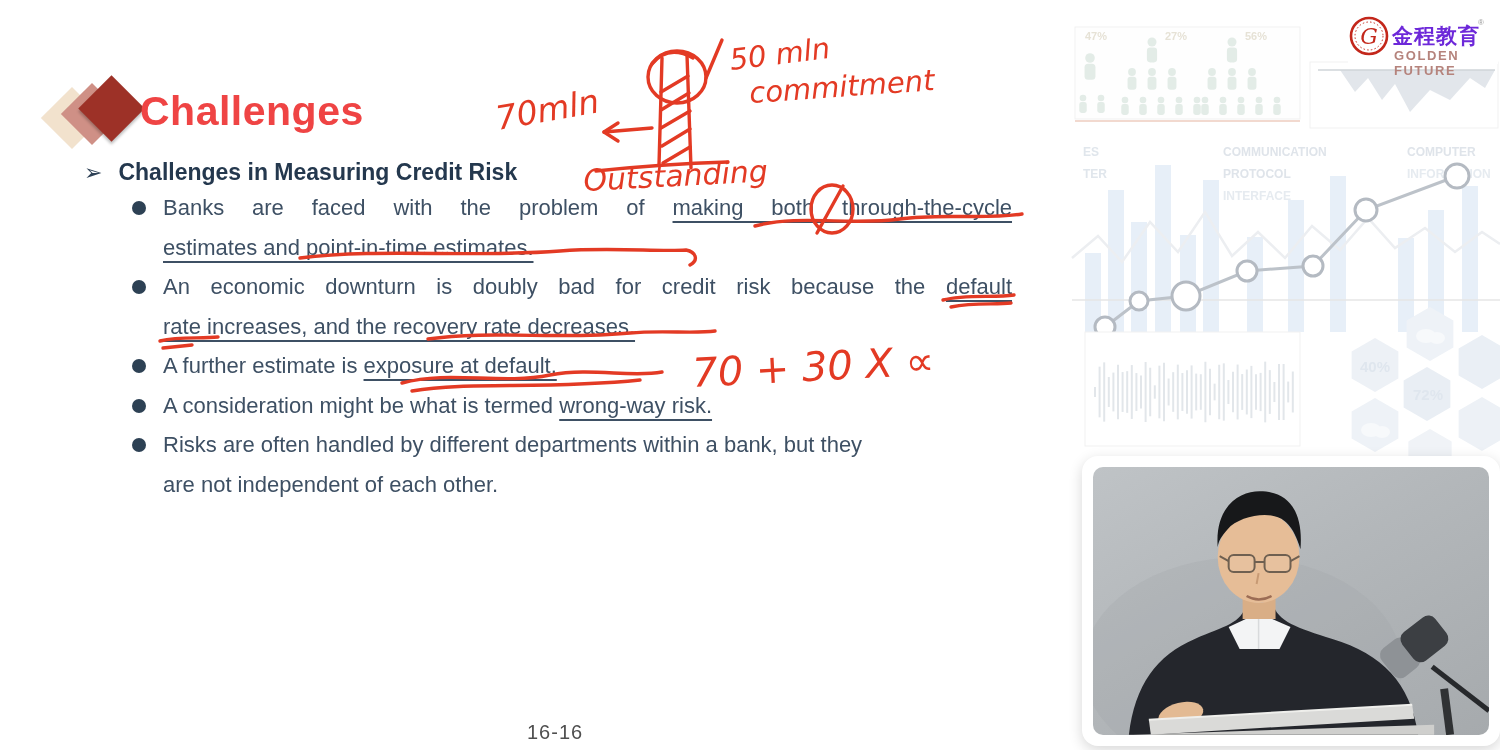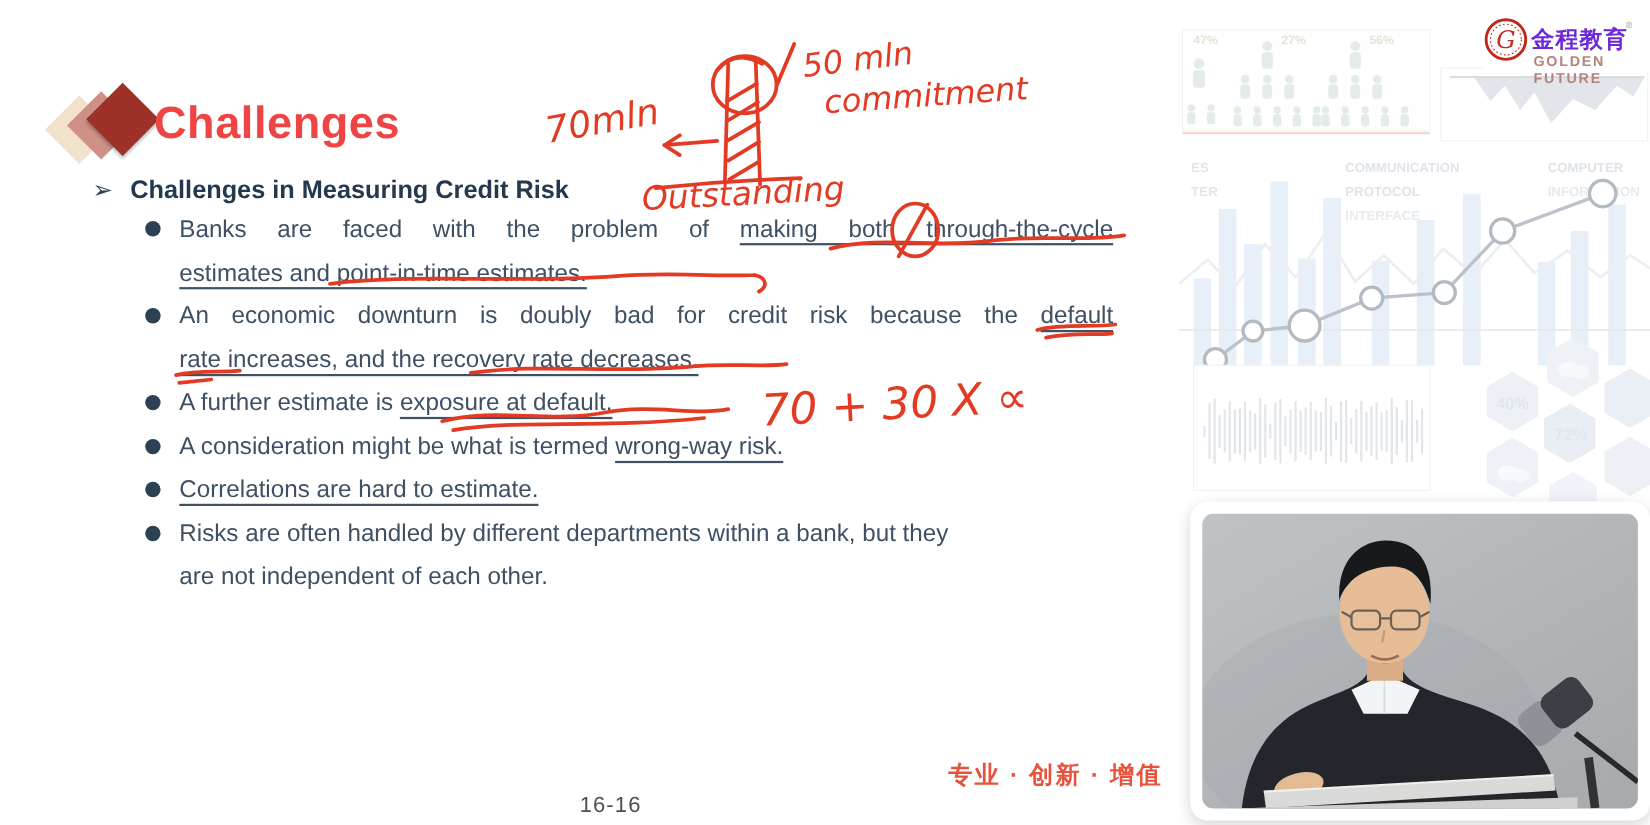--- a/index.html
+++ b/index.html
@@ -229,31 +229,26 @@
       <div class="bullet">
         <span class="dot"></span>
         <div class="line"><span>A further estimate is </span><span class="u">exposure at default.</span></div>
       </div>
       <div class="bullet">
         <span class="dot"></span>
         <div class="line"><span>A consideration might be what is termed </span><span class="u">wrong-way risk.</span></div>
       </div>
       <div class="bullet">
         <span class="dot"></span>
-        <div class="line"><span class="u">Correlations are hard to estimate.</span></div>
-      </div>
-      <div class="bullet">
-        <span class="dot"></span>
         <div class="line"><span>Risks are often handled by different departments within a bank, but they</span></div>
         <div class="line"><span>are not independent of each other.</span></div>
       </div>
     </div>
 
   <div class="page-number" style="z-index:2;">16-16</div>
-  <div class="slogan" style="z-index:2;">专业 · 创新 · 增值</div>
 
   <svg class="overlay" style="left:0;top:0;z-index:3;" width="1060" height="560" viewBox="0 0 1060 560">
     <g stroke="#e33a24" stroke-width="3.4" fill="none" stroke-linecap="round">
 
       <ellipse cx="677" cy="77" rx="29" ry="26"></ellipse>
       <path d="M652,64 Q668,44 693,58"></path>
       <path d="M662,58 L659,165"></path>
       <path d="M687,55 L691,168"></path>
       <path d="M661,92 L688,76 M661,110 L689,93 M661,128 L690,111 M662,146 L690,129 M663,163 L690,147"></path>
 

